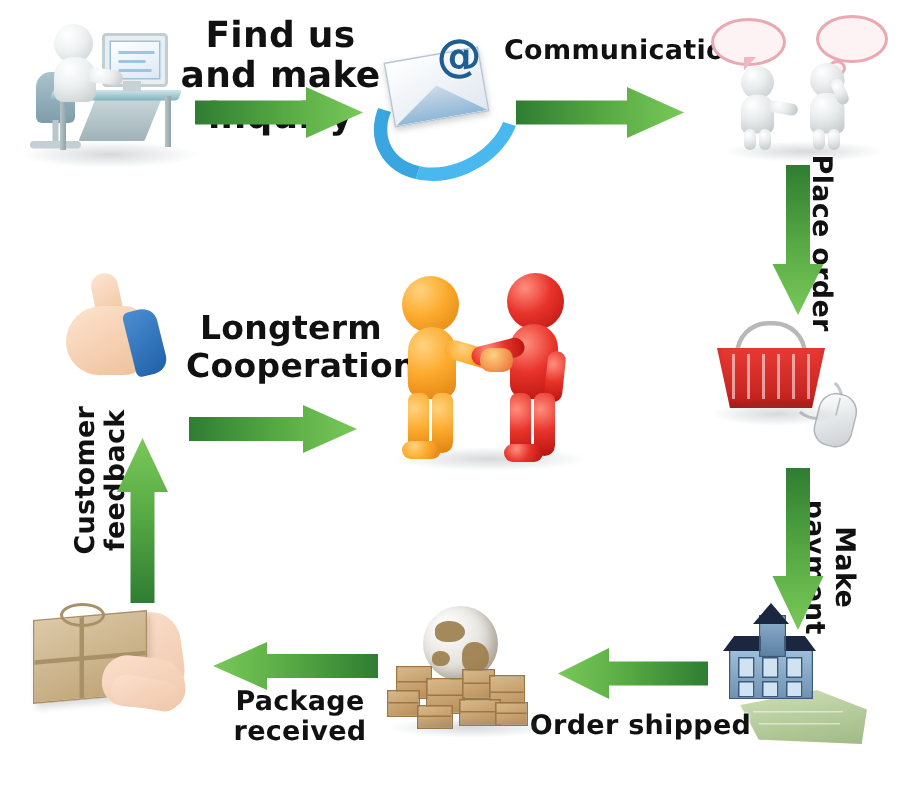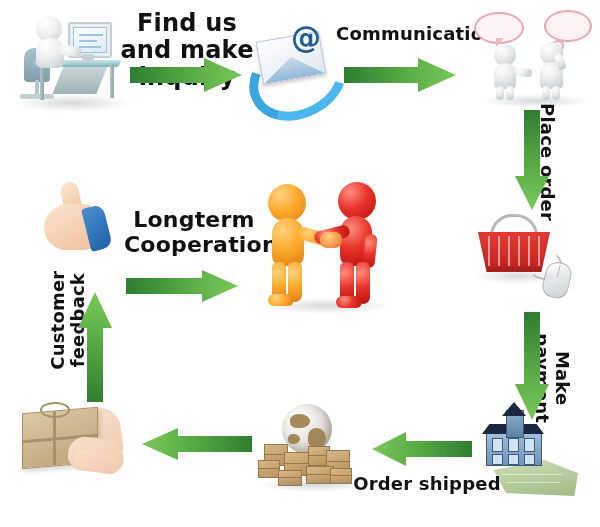--- a/index.html
+++ b/index.html
@@ -322,20 +322,22 @@
     <div class="box" style="left:28px;top:56px;width:24px;height:22px;"></div>
     <div class="box" style="left:52px;top:50px;width:20px;height:18px;"></div>
     <div class="box" style="left:70px;top:54px;width:22px;height:22px;"></div>
     <div class="box" style="left:2px;top:64px;width:20px;height:16px;"></div>
     <div class="box" style="left:50px;top:70px;width:26px;height:16px;"></div>
     <div class="box" style="left:22px;top:74px;width:22px;height:14px;"></div>
     <div class="box" style="left:74px;top:72px;width:20px;height:14px;"></div>
     <div class="shadow" style="left:2px;top:82px;width:112px;height:14px;"></div>
   </div>
 
+  <div class="lbl" style="left:140px;top:458px;width:120px;font-size:18px;">Package
+received</div>
 
   <div class="arrow" style="left:142px;top:428px;">
     <svg width="110" height="32" viewBox="0 0 110 32">
       <defs>
           <linearGradient id="gL2" x1="1" y1="0" x2="0" y2="0">
         <stop offset="0%" stop-color="#2e7d32"></stop>
             <stop offset="55%" stop-color="#58ab44"></stop>
             <stop offset="100%" stop-color="#79c85a"></stop>
       </linearGradient>
         </defs>

